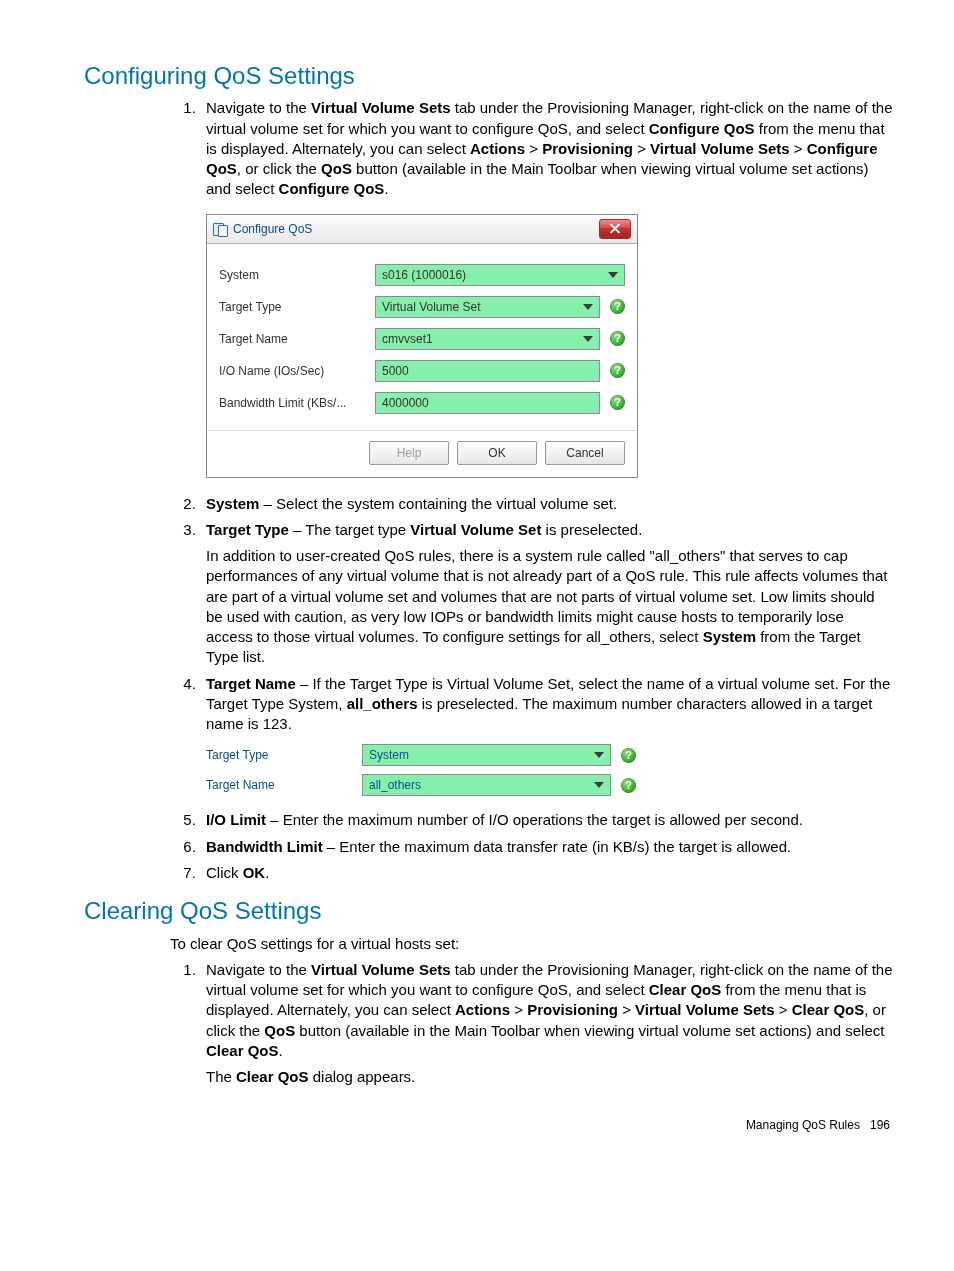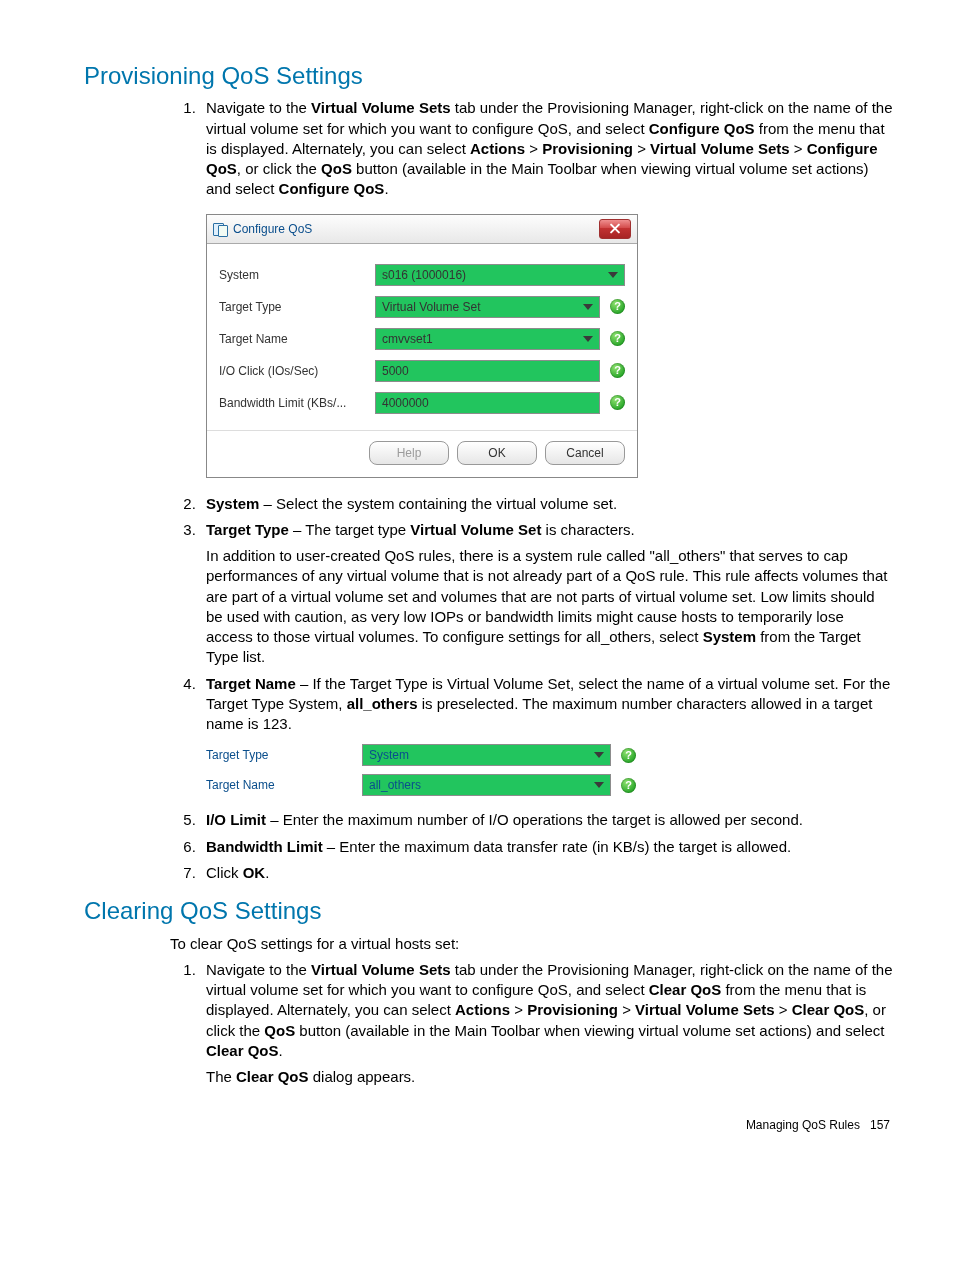--- a/index.html
+++ b/index.html
@@ -19,37 +19,37 @@
   .title-ico::after{content:"";position:absolute;left:5px;top:3px;width:8px;height:10px;border:1px solid #2a6fa3;background:#f2fbf4;border-radius:1px;}
   .close-btn{width:30px;height:18px;border:1px solid #a03030;border-radius:3px;background:linear-gradient(#ef8f8f,#d34a4a 45%,#c23232 46%,#a72424);display:flex;align-items:center;justify-content:center;}
   .close-x{width:10px;height:10px;position:relative;}
   .close-x::before,.close-x::after{content:"";position:absolute;left:4px;top:-2px;width:2px;height:13px;background:#fff;border-radius:1px;}
   .close-x::before{transform:rotate(45deg);}
   .close-x::after{transform:rotate(-45deg);}
   .dlg-body{padding:10px 12px 6px 12px;}
   .row{display:flex;align-items:center;margin:10px 0;}
   .lab{width:152px;padding-right:4px;}
   .fld{flex:1;}
-  .combo,.txt{border:1px solid #8c8c8c;background:#22c55e;height:20px;display:flex;align-items:center;justify-content:space-between;padding:0 2px 0 6px;font-size:12px;}
+  .combo,.txt{border:1px solid #8c8c8c;background:#86efac;height:20px;display:flex;align-items:center;justify-content:space-between;padding:0 2px 0 6px;font-size:12px;}
   .arrow-down{width:0;height:0;border-left:5px solid transparent;border-right:5px solid transparent;border-top:6px solid #3a3a3a;margin-right:4px;}
   .help-ico{width:15px;height:15px;border-radius:50%;background:radial-gradient(circle at 35% 30%,#8de06e,#2aa82a 70%);color:#fff;font-size:11px;font-weight:700;display:flex;align-items:center;justify-content:center;margin-left:10px;box-shadow:inset 0 0 0 1px rgba(0,0,0,.15);}
   .dlg-foot{display:flex;justify-content:flex-end;gap:8px;border-top:1px solid #ddd;padding:10px 12px 12px;}
-  .btn{min-width:58px;height:22px;border:1px solid #999;background:linear-gradient(#fff,#e6e6e6);border-radius:8px;font:12px Tahoma,Arial,sans-serif;display:flex;align-items:center;justify-content:center;padding:0 10px;}
+  .btn{min-width:58px;height:22px;border:1px solid #999;background:linear-gradient(#fff,#e6e6e6);border-radius:2px;font:12px Tahoma,Arial,sans-serif;display:flex;align-items:center;justify-content:center;padding:0 10px;}
   .btn.disabled{color:#9c9c9c;}
   .panel2{width:430px;margin:10px 0 14px 0;font-family:Tahoma,Arial,sans-serif;font-size:12px;}
   .panel2 .row{margin:8px 0;}
   .panel2 .lab{color:#0a4e8c;width:152px;}
   .panel2 .combo{color:#0a4e8c;}
   .footer{text-align:right;font-size:12px;margin-top:30px;padding-right:4px;}
 </style>
 </head>
 <body>
 <div class="page">
 
-<h2>Provisioning QoS Settings</h2>
+<h2>Configuring QoS Settings</h2>
 
 <ol class="steps">
   <li>
     <span>Navigate to the </span><strong>Virtual Volume Sets</strong><span> tab under the Provisioning Manager, right-click on the name of the virtual volume set for which you want to configure QoS, and select </span><strong>Configure QoS</strong><span> from the menu that is displayed. Alternately, you can select </span><strong>Actions</strong><span> &gt; </span><strong>Provisioning</strong><span> &gt; </span><strong>Virtual Volume Sets</strong><span> &gt; </span><strong>Configure QoS</strong><span>, or click the </span><strong>QoS</strong><span> button (available in the Main Toolbar when viewing virtual volume set actions) and select </span><strong>Configure QoS</strong><span>.</span>
 
     
     <div class="dialog">
       <div class="titlebar">
         <div class="title-left">
           <span class="title-ico"></span>
@@ -83,21 +83,21 @@
           <div class="lab">Target Name</div>
           <div class="fld">
                 <div class="combo">
                   <span>cmvvset1</span>
                   <span class="arrow-down"></span>
                 </div>
               </div>
           <div class="help-ico">?</div>
         </div>
         <div class="row">
-          <div class="lab">I/O Click (IOs/Sec)</div>
+          <div class="lab">I/O Name (IOs/Sec)</div>
           <div class="fld">
                 <div class="txt">
                   <span>5000</span>
                 </div>
               </div>
           <div class="help-ico">?</div>
         </div>
         <div class="row">
           <div class="lab">Bandwidth Limit (KBs/...</div>
           <div class="fld">
@@ -112,21 +112,21 @@
         <div class="btn disabled">Help</div>
         <div class="btn">OK</div>
         <div class="btn">Cancel</div>
       </div>
     </div>
   </li>
 
   <li><strong>System</strong><span> – Select the system containing the virtual volume set.</span></li>
 
   <li>
-    <strong>Target Type</strong><span> – The target type </span><strong>Virtual Volume Set</strong><span> is characters.</span>
+    <strong>Target Type</strong><span> – The target type </span><strong>Virtual Volume Set</strong><span> is preselected.</span>
     <p class="li-body"><span>In addition to user-created QoS rules, there is a system rule called "all_others" that serves to cap performances of any virtual volume that is not already part of a QoS rule. This rule affects volumes that are part of a virtual volume set and volumes that are not parts of virtual volume set. Low limits should be used with caution, as very low IOPs or bandwidth limits might cause hosts to temporarily lose access to those virtual volumes. To configure settings for all_others, select </span><strong>System</strong><span> from the Target Type list.</span></p>
   </li>
 
   <li>
     <strong>Target Name</strong><span> – If the Target Type is Virtual Volume Set, select the name of a virtual volume set. For the Target Type System, </span><strong>all_others</strong><span> is preselected. The maximum number characters allowed in a target name is 123.</span>
 
     <div class="panel2">
       <div class="row">
         <div class="lab">Target Type</div>
         <div class="fld">
@@ -159,16 +159,16 @@
 <p class="intro">To clear QoS settings for a virtual hosts set:</p>
 
 <ol class="steps">
   <li>
     <span>Navigate to the </span><strong>Virtual Volume Sets</strong><span> tab under the Provisioning Manager, right-click on the name of the virtual volume set for which you want to configure QoS, and select </span><strong>Clear QoS</strong><span> from the menu that is displayed. Alternately, you can select </span><strong>Actions</strong><span> &gt; </span><strong>Provisioning</strong><span> &gt; </span><strong>Virtual Volume Sets</strong><span> &gt; </span><strong>Clear QoS</strong><span>, or click the </span><strong>QoS</strong><span> button (available in the Main Toolbar when viewing virtual volume set actions) and select </span><strong>Clear QoS</strong><span>.</span>
     <p class="li-body"><span>The </span><strong>Clear QoS</strong><span> dialog appears.</span></p>
   </li>
 </ol>
 
 <div class="footer">
-  <span>Managing QoS Rules</span>&nbsp;&nbsp;&nbsp;<span>157</span>
+  <span>Managing QoS Rules</span>&nbsp;&nbsp;&nbsp;<span>196</span>
 </div>
 
 </div>
 
 </body></html>

